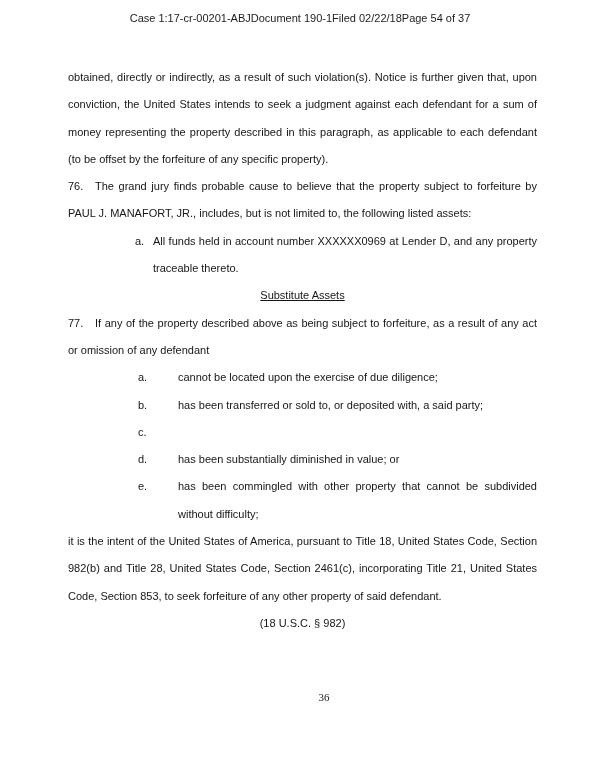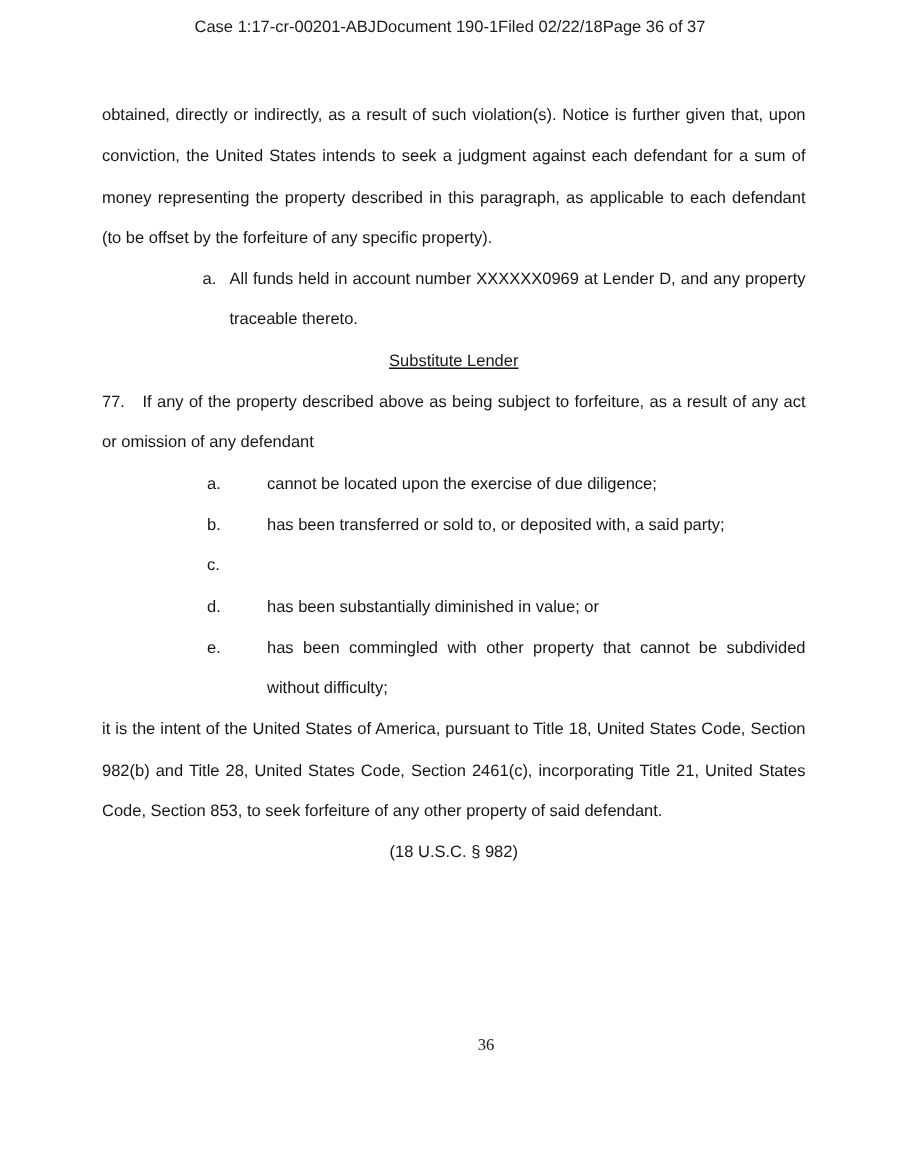--- a/index.html
+++ b/index.html
@@ -89,34 +89,35 @@
     padding-left: 24px;
   }
 </style>
 </head>
 <body>
 
 <div class="doc-header">
   <span>Case 1:17-cr-00201-ABJ</span>
   <span>Document 190-1</span>
   <span>Filed 02/22/18</span>
-  <span>Page 36 of 37</span>
+  <span>Page 54 of 37</span>
 </div>
 
 <div class="doc-body">
 
   <p class="para"><span>obtained, directly or indirectly, as a result of such violation(s).  Notice is further given that, upon conviction, the United States intends to seek a judgment against each defendant for a sum of money representing the property described in this paragraph, as applicable to each defendant (to be offset by the forfeiture of any specific property).</span></p>
 
+  <p class="para"><span class="para-num">76.</span><span>The grand jury finds probable cause to believe that the property subject to forfeiture by PAUL J. MANAFORT, JR., includes, but is not limited to, the following listed assets:</span></p>
 
   <div class="hang-item hang-76">
     <span class="item-letter">a.</span>
     <span class="item-text">All funds held in account number XXXXXX0969 at Lender D, and any property traceable thereto.</span>
   </div>
 
-  <h2 class="center-heading"><span class="underlined">Substitute Lender</span></h2>
+  <h2 class="center-heading"><span class="underlined">Substitute Assets</span></h2>
 
   <p class="para"><span class="para-num">77.</span><span>If any of the property described above as being subject to forfeiture, as a result of any act or omission of any defendant</span></p>
 
   <div class="hang-item hang-77">
     <span class="item-letter">a.</span>
     <span class="item-text">cannot be located upon the exercise of due diligence;</span>
   </div>
   <div class="hang-item hang-77">
     <span class="item-letter">b.</span>
     <span class="item-text">has been transferred or sold to, or deposited with, a said party;</span>

